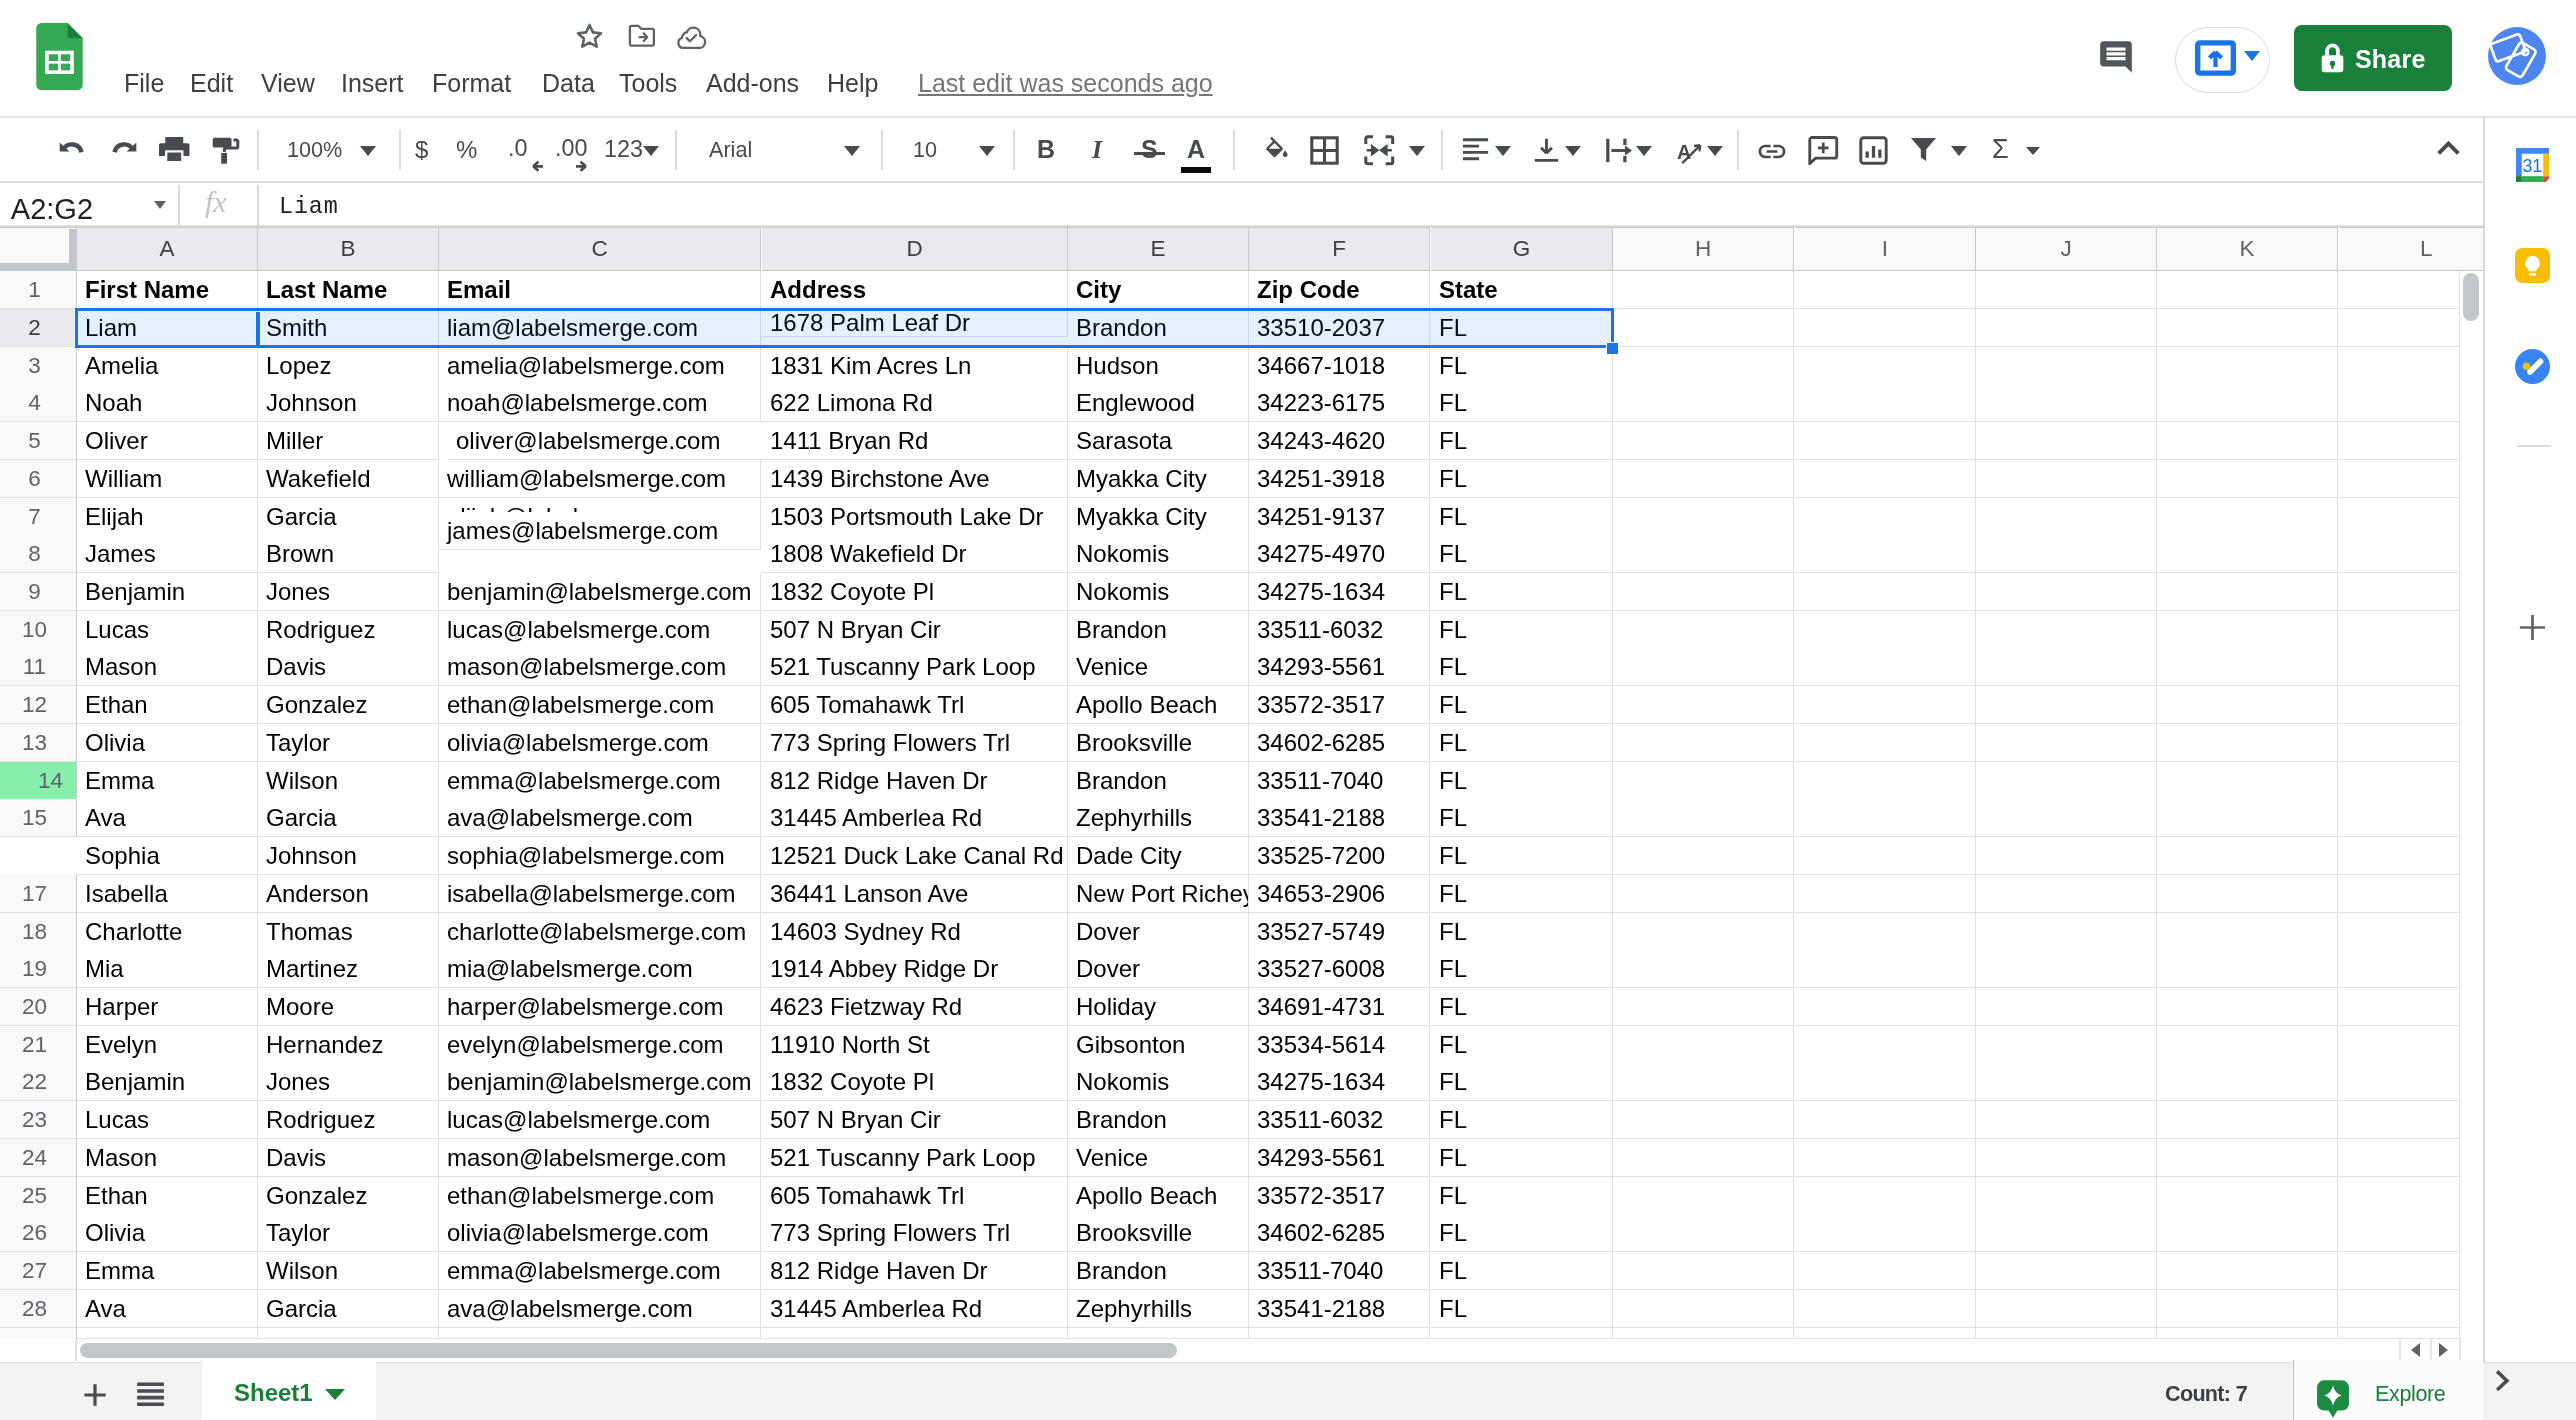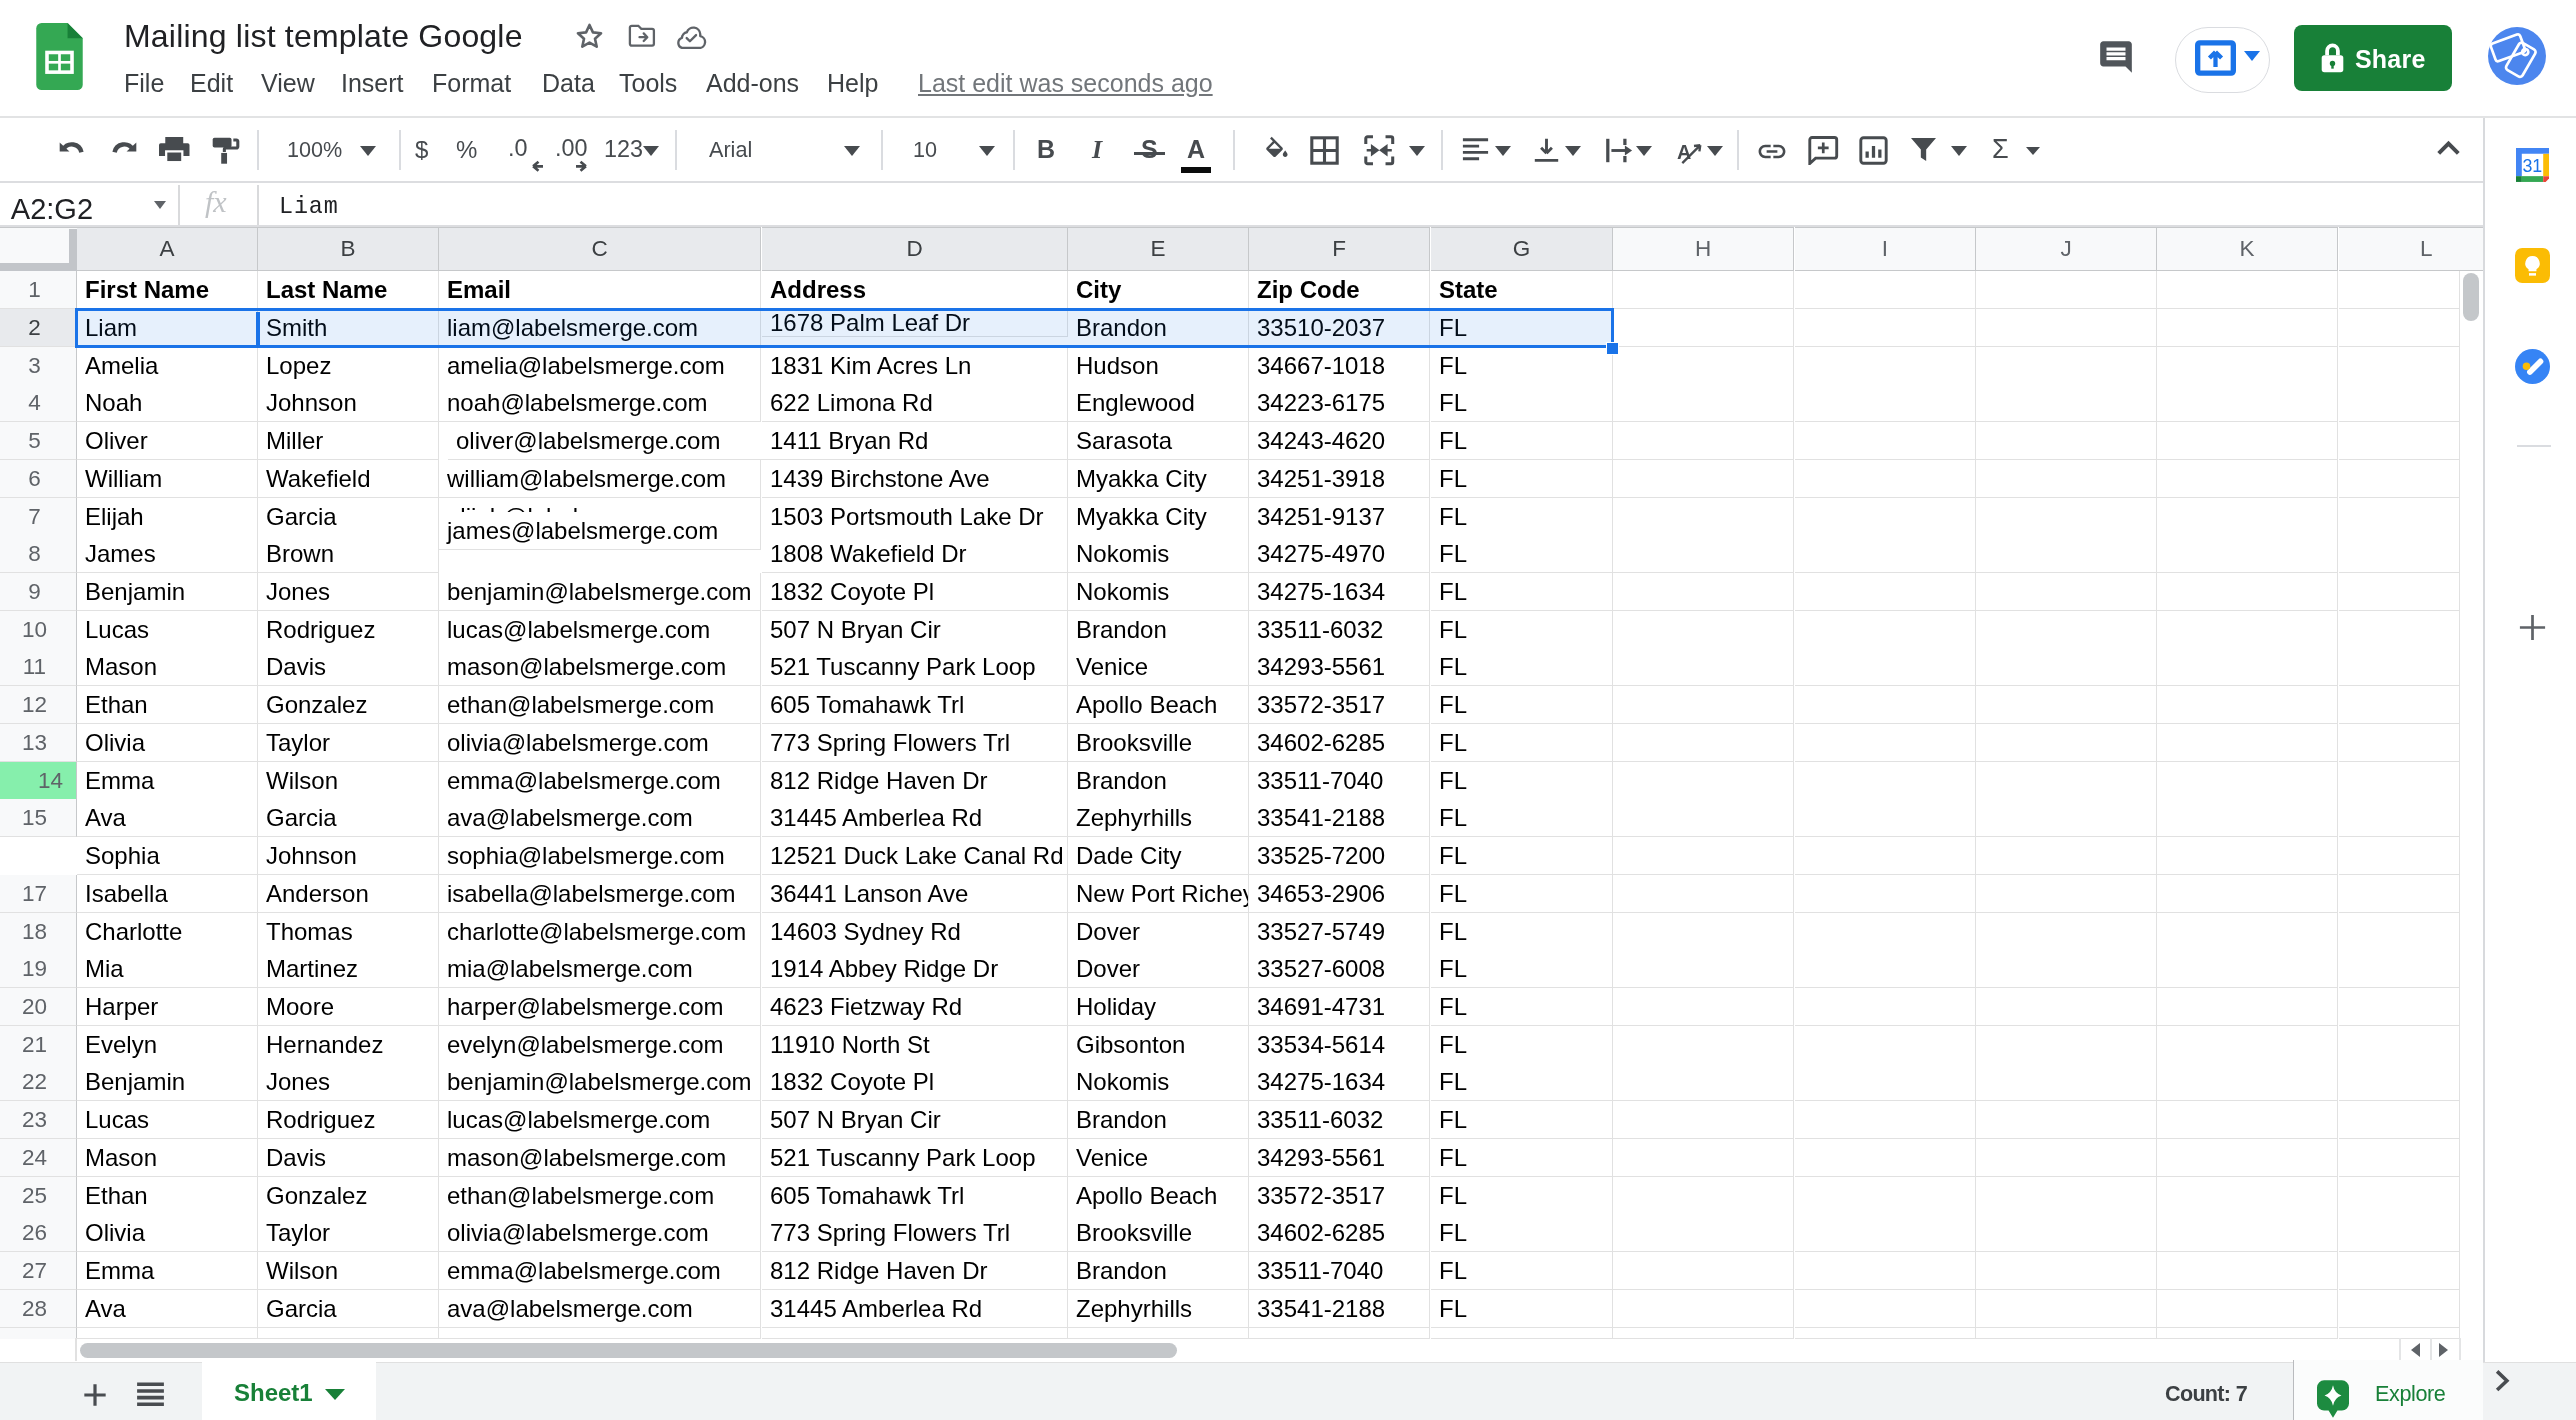--- a/index.html
+++ b/index.html
@@ -19,21 +19,20 @@
 
 <svg class="abs" style="left:36px;top:23.4px" width="47" height="67" viewBox="0 0 52 75">
 <path d="M6 0 H35 L52 17 V69 a6 6 0 0 1 -6 6 H6 a6 6 0 0 1 -6 -6 V6 a6 6 0 0 1 6 -6 Z" fill="#34a853"></path>
 <path d="M35 0 L52 17 H35 Z" fill="#188038"></path>
 <rect x="10" y="31" width="32" height="26" fill="#fff"></rect>
 <rect x="14" y="35" width="10.5" height="7.5" fill="#34a853"></rect>
       <rect x="27.5" y="35" width="10.5" height="7.5" fill="#34a853"></rect>
 <rect x="14" y="45.5" width="10.5" height="7.5" fill="#34a853"></rect>
       <rect x="27.5" y="45.5" width="10.5" height="7.5" fill="#34a853"></rect>
 </svg>
-<div class="abs" style="left:124px;top:18px;font-size:32px;color:#202124;letter-spacing:0.2px;">Mailing list template Google</div>
 <svg class="abs" style="left:573px;top:20px" width="33" height="33" viewBox="0 0 24 24" fill="none" stroke="#5f6368" stroke-width="1.9">
       <path d="M12 3.6 l2.5 5.4 5.9 .6 -4.4 4 1.25 5.8 -5.25 -3 -5.25 3 1.25 -5.8 -4.4 -4 5.9 -.6 Z" stroke-linejoin="round"></path>
     </svg>
 <svg class="abs" style="left:628px;top:24px" width="29" height="24" viewBox="0 0 24 20" fill="none" stroke="#5f6368" stroke-width="1.9">
       <path d="M1.5 3 a1.5 1.5 0 0 1 1.5 -1.5 h5.5 l2.5 2.5 h9 a1.5 1.5 0 0 1 1.5 1.5 v11 a1.5 1.5 0 0 1 -1.5 1.5 h-17 a1.5 1.5 0 0 1 -1.5 -1.5 Z"></path>
       <path d="M9.5 11 h6 M13 7.8 l3 3.2 -3 3.2" stroke-linecap="round" stroke-linejoin="round"></path>
     </svg>
 <svg class="abs" style="left:675px;top:26px" width="32" height="23.4" viewBox="0 0 26 18" fill="none" stroke="#5f6368" stroke-width="1.9">
       <path d="M20.5 7.2 a5.6 5.6 0 0 0 -10.9 -1.4 a4.6 4.6 0 0 0 -3.9 4.5 a4.3 4.3 0 0 0 .4 8.3 h13.6 a4.9 4.9 0 0 0 .8 -9.7 Z" transform="translate(0,-1.2)" stroke-linejoin="round"></path>
       <path d="M9.5 9.3 l2.6 2.6 5 -5" stroke-linecap="round" stroke-linejoin="round"></path>

